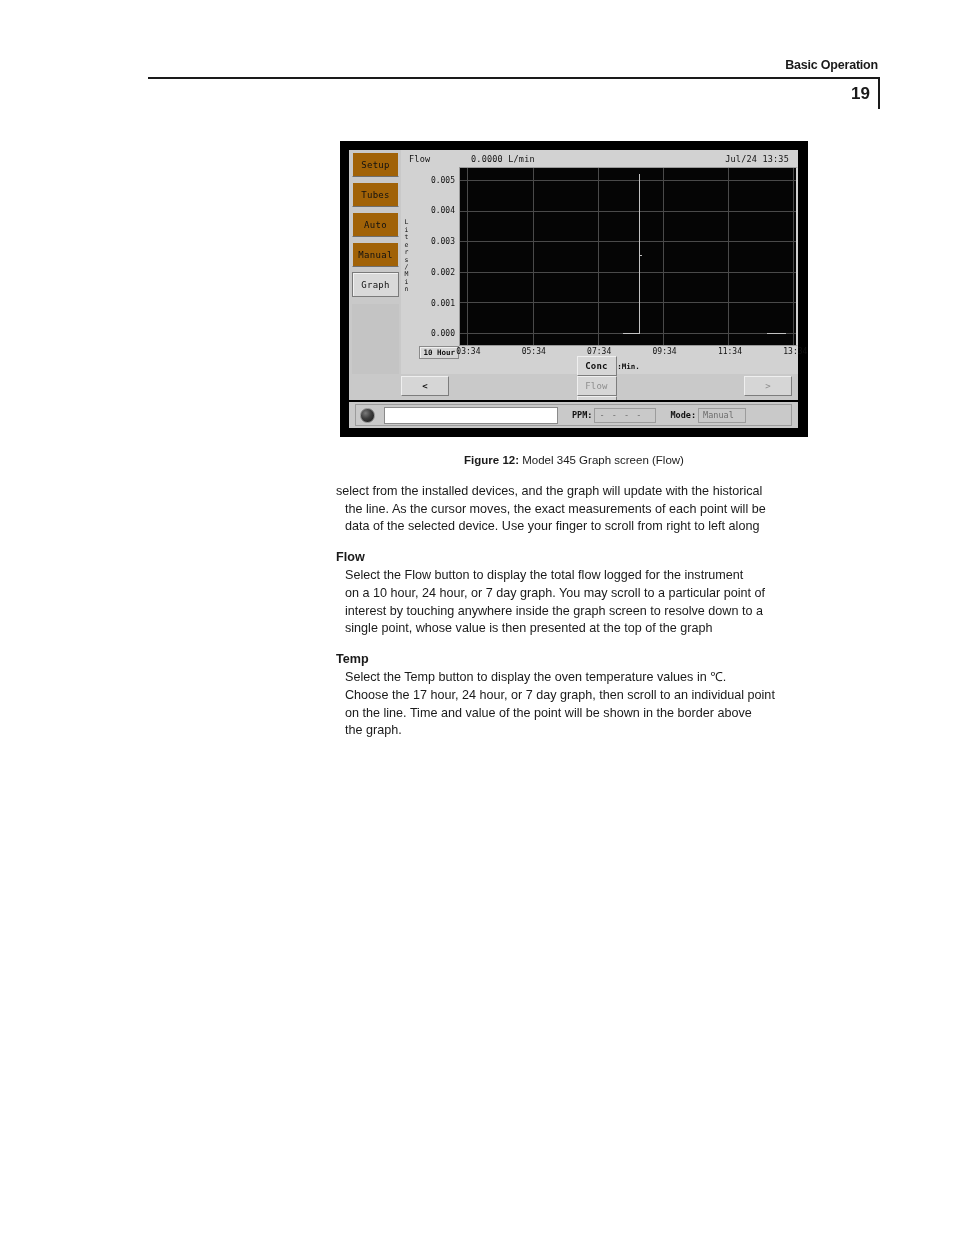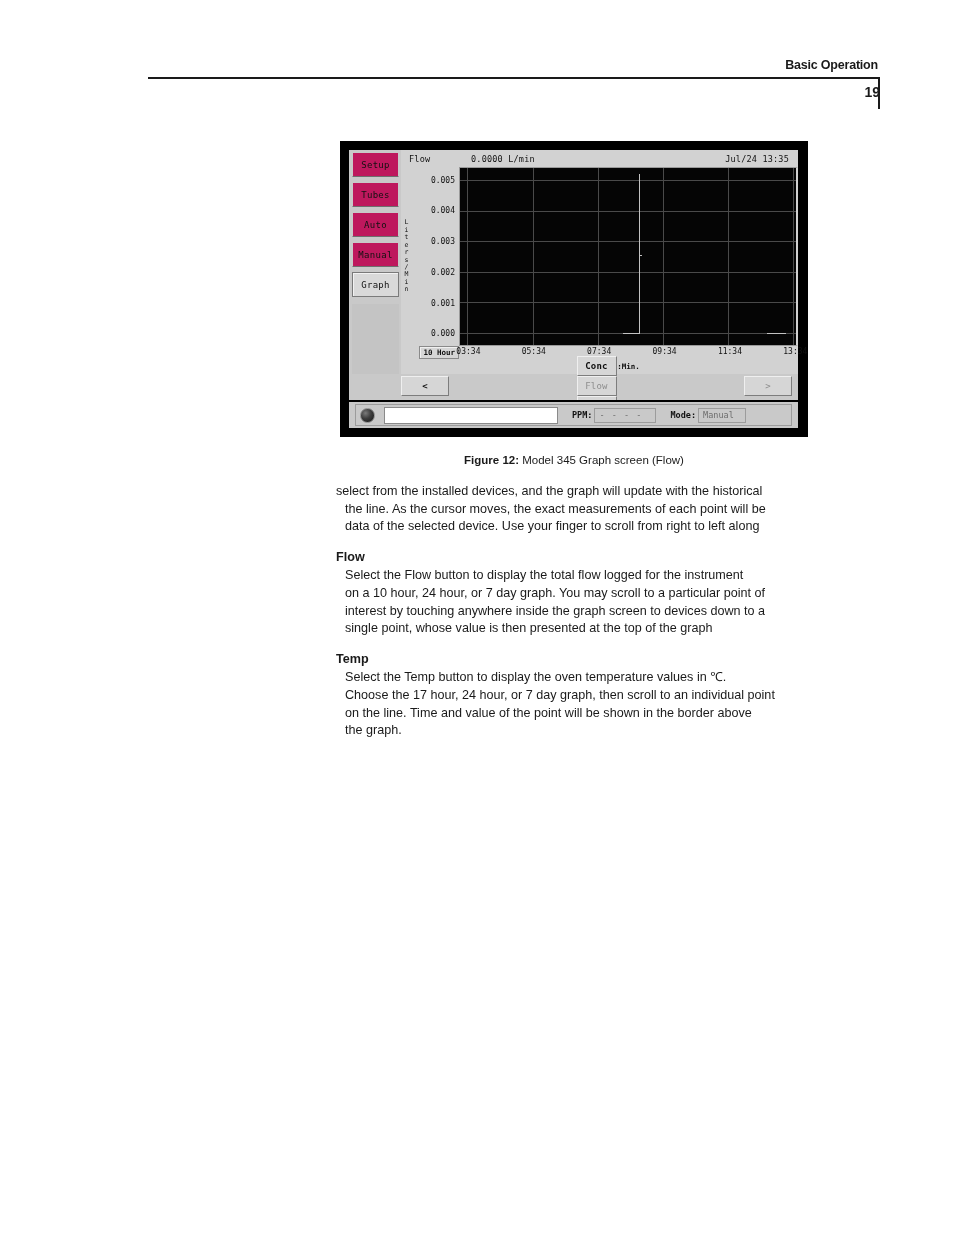--- a/index.html
+++ b/index.html
@@ -41,22 +41,23 @@
     content: "";
     position: absolute;
     right: 0;
     top: 0;
     width: 2px;
     height: 32px;
     background: #1a1a1a;
   }
   .page-number {
     text-align: right;
-    font-size: 14px;
-    font-weight: bold;
+    font-size: 17px;
+    font-weight: bold;
+    padding-right: 10px;
     padding-top: 5px;
   }
 
   
   .device-figure {
     position: absolute;
     left: 340px;
     top: 141px;
     width: 468px;
     height: 296px;
@@ -90,21 +91,21 @@
     width: 52px;
     background: #c9c9c9;
     display: flex;
     flex-direction: column;
     padding-top: 2px;
     flex: 0 0 auto;
   }
   .nav-btn {
     height: 23px;
     margin: 0 2px 5px 3px;
-    background: #be185d;
+    background: #a16207;
     border: 1px solid #c9c9c9;
     border-bottom: 1px solid #6e6e6e;
     display: flex;
     align-items: center;
     justify-content: center;
     font-size: 9px;
     color: #111;
     letter-spacing: 0.3px;
   }
   .nav-btn.selected {
@@ -505,21 +506,21 @@
   <div class="para">
     <span>select from the installed devices, and the graph will update with the historical</span>
     <span class="hang">the line.  As the cursor moves, the exact measurements of each point will be</span>
     <span class="hang">data of the selected device.  Use your finger to scroll from right to left along</span>
   </div>
 
   <div class="sec-head">Flow</div>
   <div class="sec-body">
     <div>Select the Flow button to display the total flow logged for the instrument</div>
     <div>on a 10 hour, 24 hour, or 7 day graph.  You may scroll to a particular point of</div>
-    <div>interest by touching anywhere inside the graph screen to devices down to a</div>
+    <div>interest by touching anywhere inside the graph screen to resolve down to a</div>
     <div>single point, whose value is then presented at the top of the graph</div>
   </div>
 
   <div class="sec-head">Temp</div>
   <div class="sec-body">
     <div>Select the Temp button to display the oven temperature values in ℃.</div>
     <div>Choose the 17 hour, 24 hour, or 7 day graph, then scroll to an individual point</div>
     <div>on the line.  Time and value of the point will be shown in the border above</div>
     <div>the graph.</div>
   </div>

